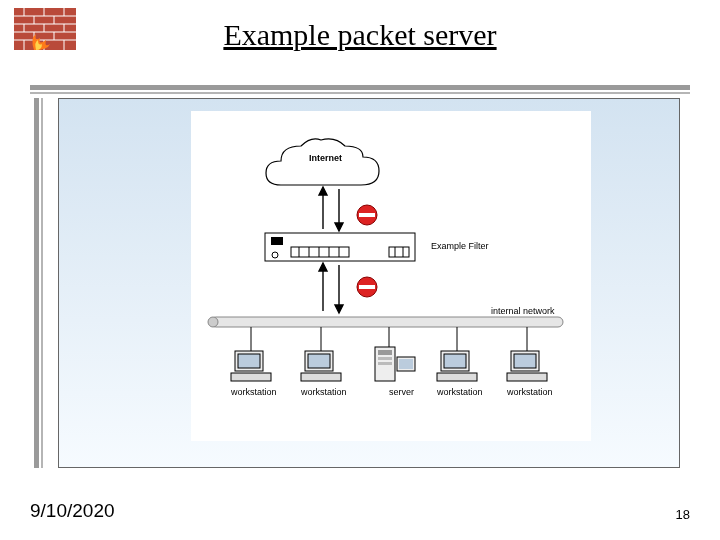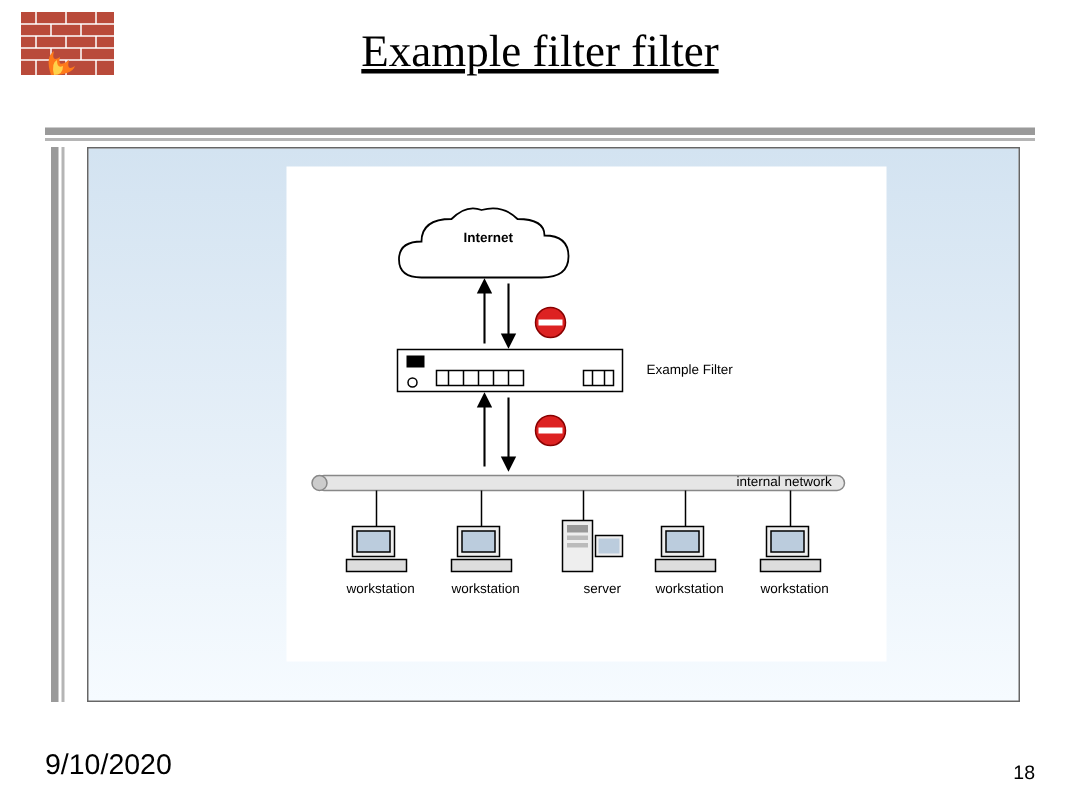--- a/index.html
+++ b/index.html
@@ -116,21 +116,21 @@
       <line x1="10" y1="32" x2="10" y2="42"></line>
       <line x1="30" y1="32" x2="30" y2="42"></line>
       <line x1="50" y1="32" x2="50" y2="42"></line>
     </g>
 
     <path d="M20 42 Q16 30 22 26 Q20 34 26 30 Q24 38 32 32 Q30 40 36 36 Q34 42 20 42 Z" fill="#ff7a1a"></path>
     <path d="M22 42 Q20 34 24 32 Q24 38 28 36 Q28 42 22 42 Z" fill="#ffd24a"></path>
   </svg>
 </div>
 
-<div class="title">Example filter filter</div>
+<div class="title">Example packet server</div>
 
 <div class="rules">
   <div class="rule-grey-thick"></div>
   <div class="rule-grey-thin"></div>
 </div>
 
 <div class="sidebar-rules">
   <div class="v"></div>
   <div class="v thin"></div>
 </div>
@@ -221,21 +221,21 @@
       </g>
       <g transform="translate(316,240)">
         <rect x="4" y="0" width="28" height="20" fill="#eee" stroke="#000"></rect>
         <rect x="7" y="3" width="22" height="14" fill="#bcd" stroke="#000"></rect>
         <rect x="0" y="22" width="40" height="8" fill="#ddd" stroke="#000"></rect>
       </g>
     </svg>
     
     <div class="diagram-label" style="top:42px; left:118px; font-weight:bold;">Internet</div>
     <div class="diagram-label" style="top:130px; left:240px;">Example Filter</div>
-    <div class="diagram-label" style="top:205px; left:300px;">internal network</div>
+    <div class="diagram-label" style="top:195px; left:300px;">internal network</div>
     <div class="diagram-label" style="top:276px; left:40px;">workstation</div>
     <div class="diagram-label" style="top:276px; left:110px;">workstation</div>
     <div class="diagram-label" style="top:276px; left:188px;margin-left:10px;">server</div>
     <div class="diagram-label" style="top:276px; left:246px;">workstation</div>
     <div class="diagram-label" style="top:276px; left:316px;">workstation</div>
   </div>
 </div>
 
 <div class="date">9/10/2020</div>
 <div class="pagenum">18</div>

